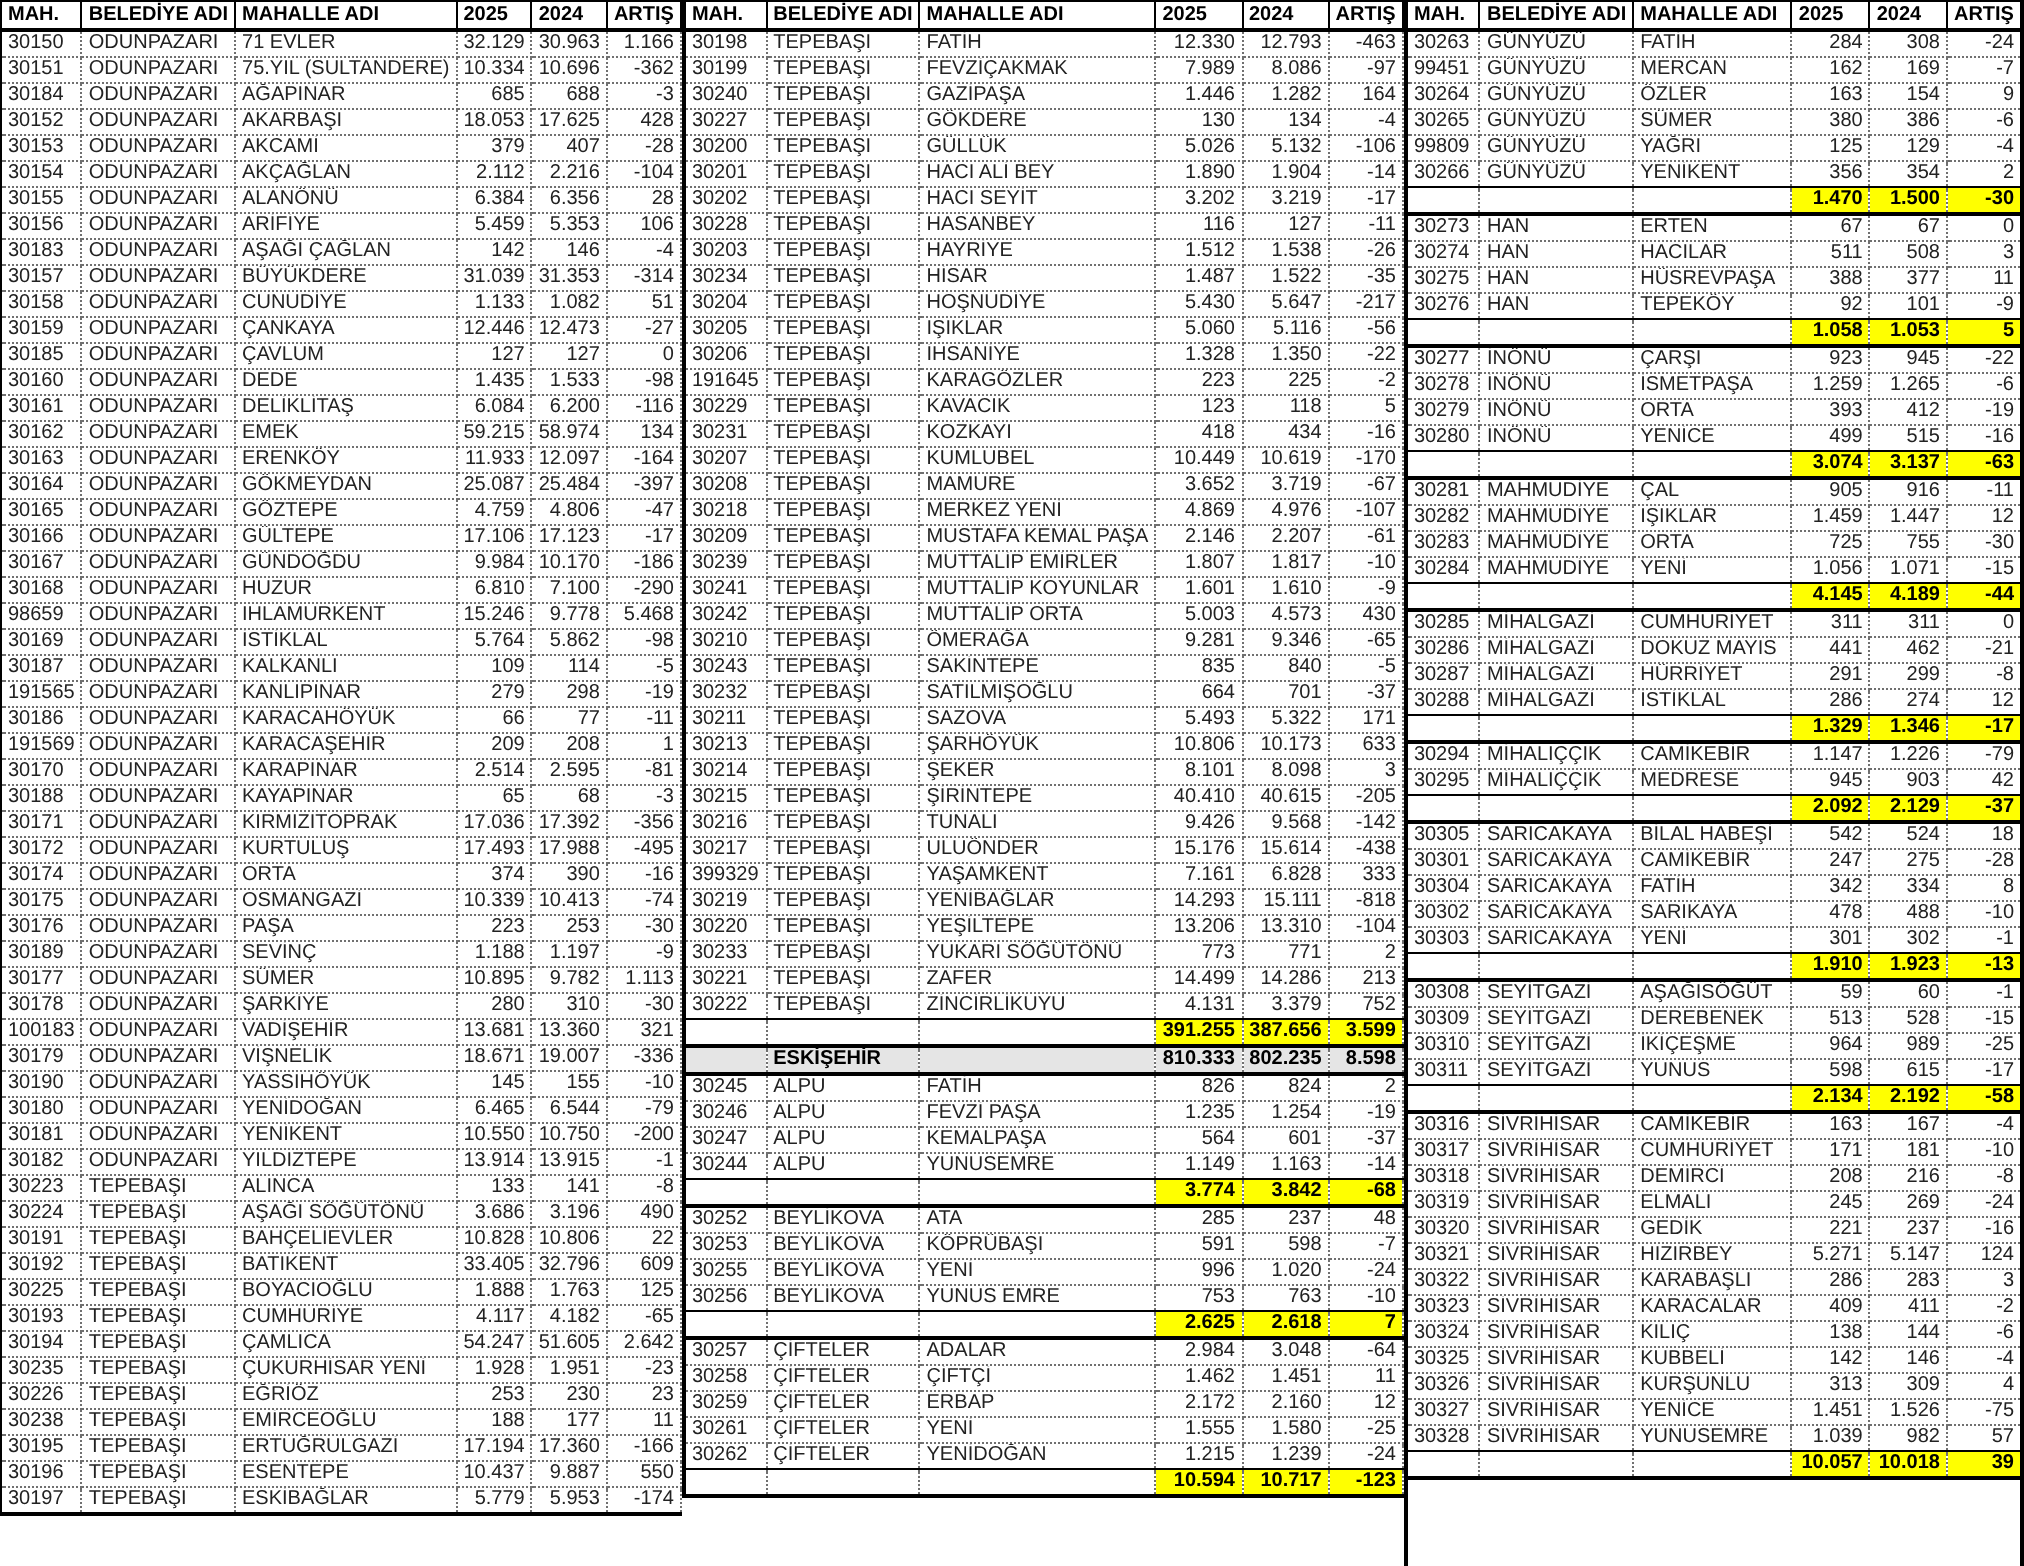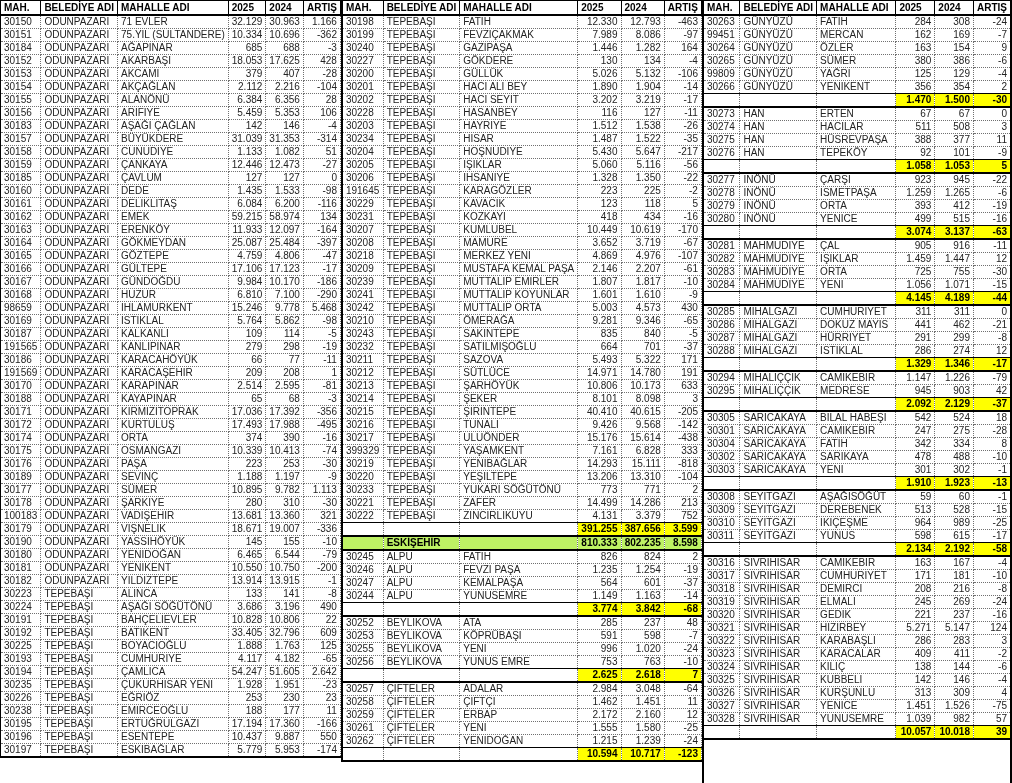--- a/index.html
+++ b/index.html
@@ -15,21 +15,21 @@
      border:1px solid #000;border-bottom:2px solid #000;
      white-space:nowrap;overflow:hidden;}
   th.num{text-align:left;}
   td{font-size:10px;color:#222;height:12px;line-height:12px;padding:0 3px;
      border-right:1px dotted #707070;border-bottom:1px dotted #707070;
      white-space:nowrap;overflow:hidden;}
   td.num{text-align:right;font-variant-numeric:tabular-nums;}
   tr.r-t td{font-weight:bold;color:#000;
             border-top:1px solid #000;border-bottom:2px solid #000;}
   tr.r-t td.num{background:#ffff00;}
-  tr.r-c td{font-weight:bold;color:#000;background:#bef264;
+  tr.r-c td{font-weight:bold;color:#000;background:#e5e5e5;
             border-top:2px solid #000;border-bottom:2px solid #000;}
   tr.r-x td{height:50px;border-right:none;border-bottom:none;background:#fff;}
 </style>
 </head>
 <body>
 
 <div class="sheet">
   <table id="grp0" class="first">
       <colgroup>
         <col style="width: 47px;">
@@ -738,28 +738,20 @@
         </tr>
         <tr class="r-d">
           <td>30211</td>
           <td>TEPEBAŞI</td>
           <td>SAZOVA</td>
           <td class="num">5.493</td>
           <td class="num">5.322</td>
           <td class="num">171</td>
         </tr>
         <tr class="r-d">
-          <td>30212</td>
-          <td>TEPEBAŞI</td>
-          <td>SÜTLÜCE</td>
-          <td class="num">14.971</td>
-          <td class="num">14.780</td>
-          <td class="num">191</td>
-        </tr>
-        <tr class="r-d">
           <td>30213</td>
           <td>TEPEBAŞI</td>
           <td>ŞARHÖYÜK</td>
           <td class="num">10.806</td>
           <td class="num">10.173</td>
           <td class="num">633</td>
         </tr>
         <tr class="r-d">
           <td>30214</td>
           <td>TEPEBAŞI</td>

